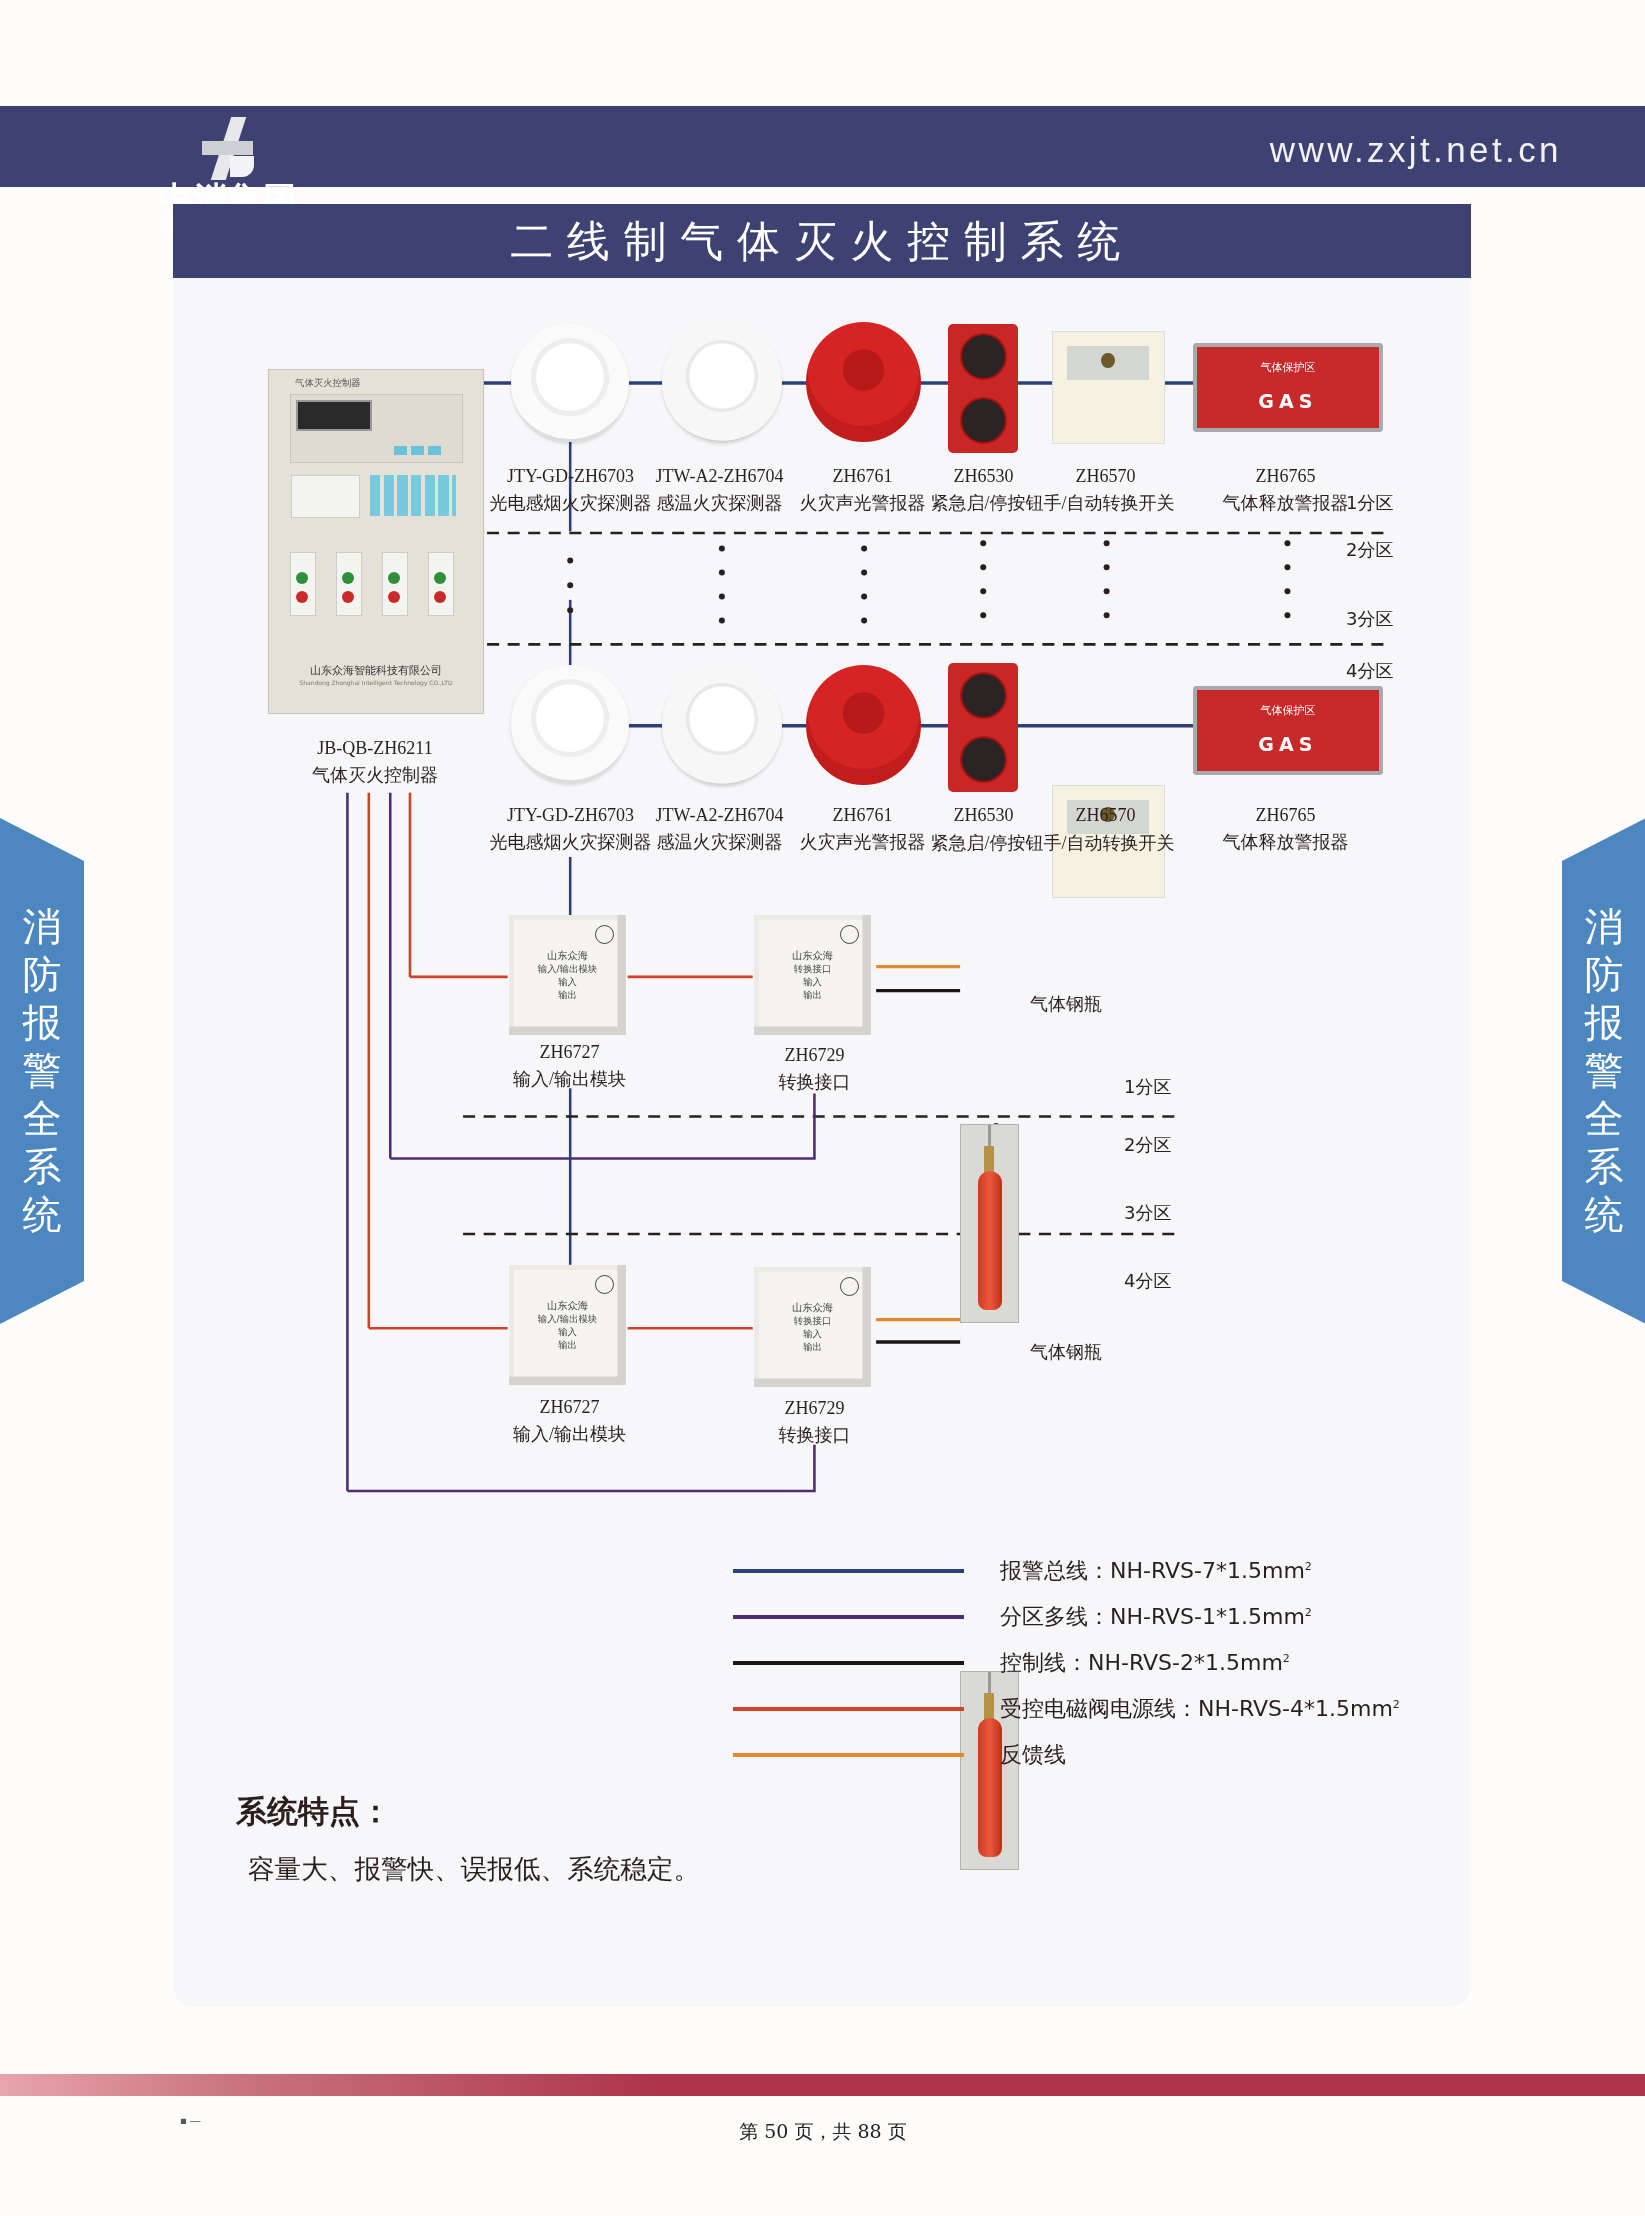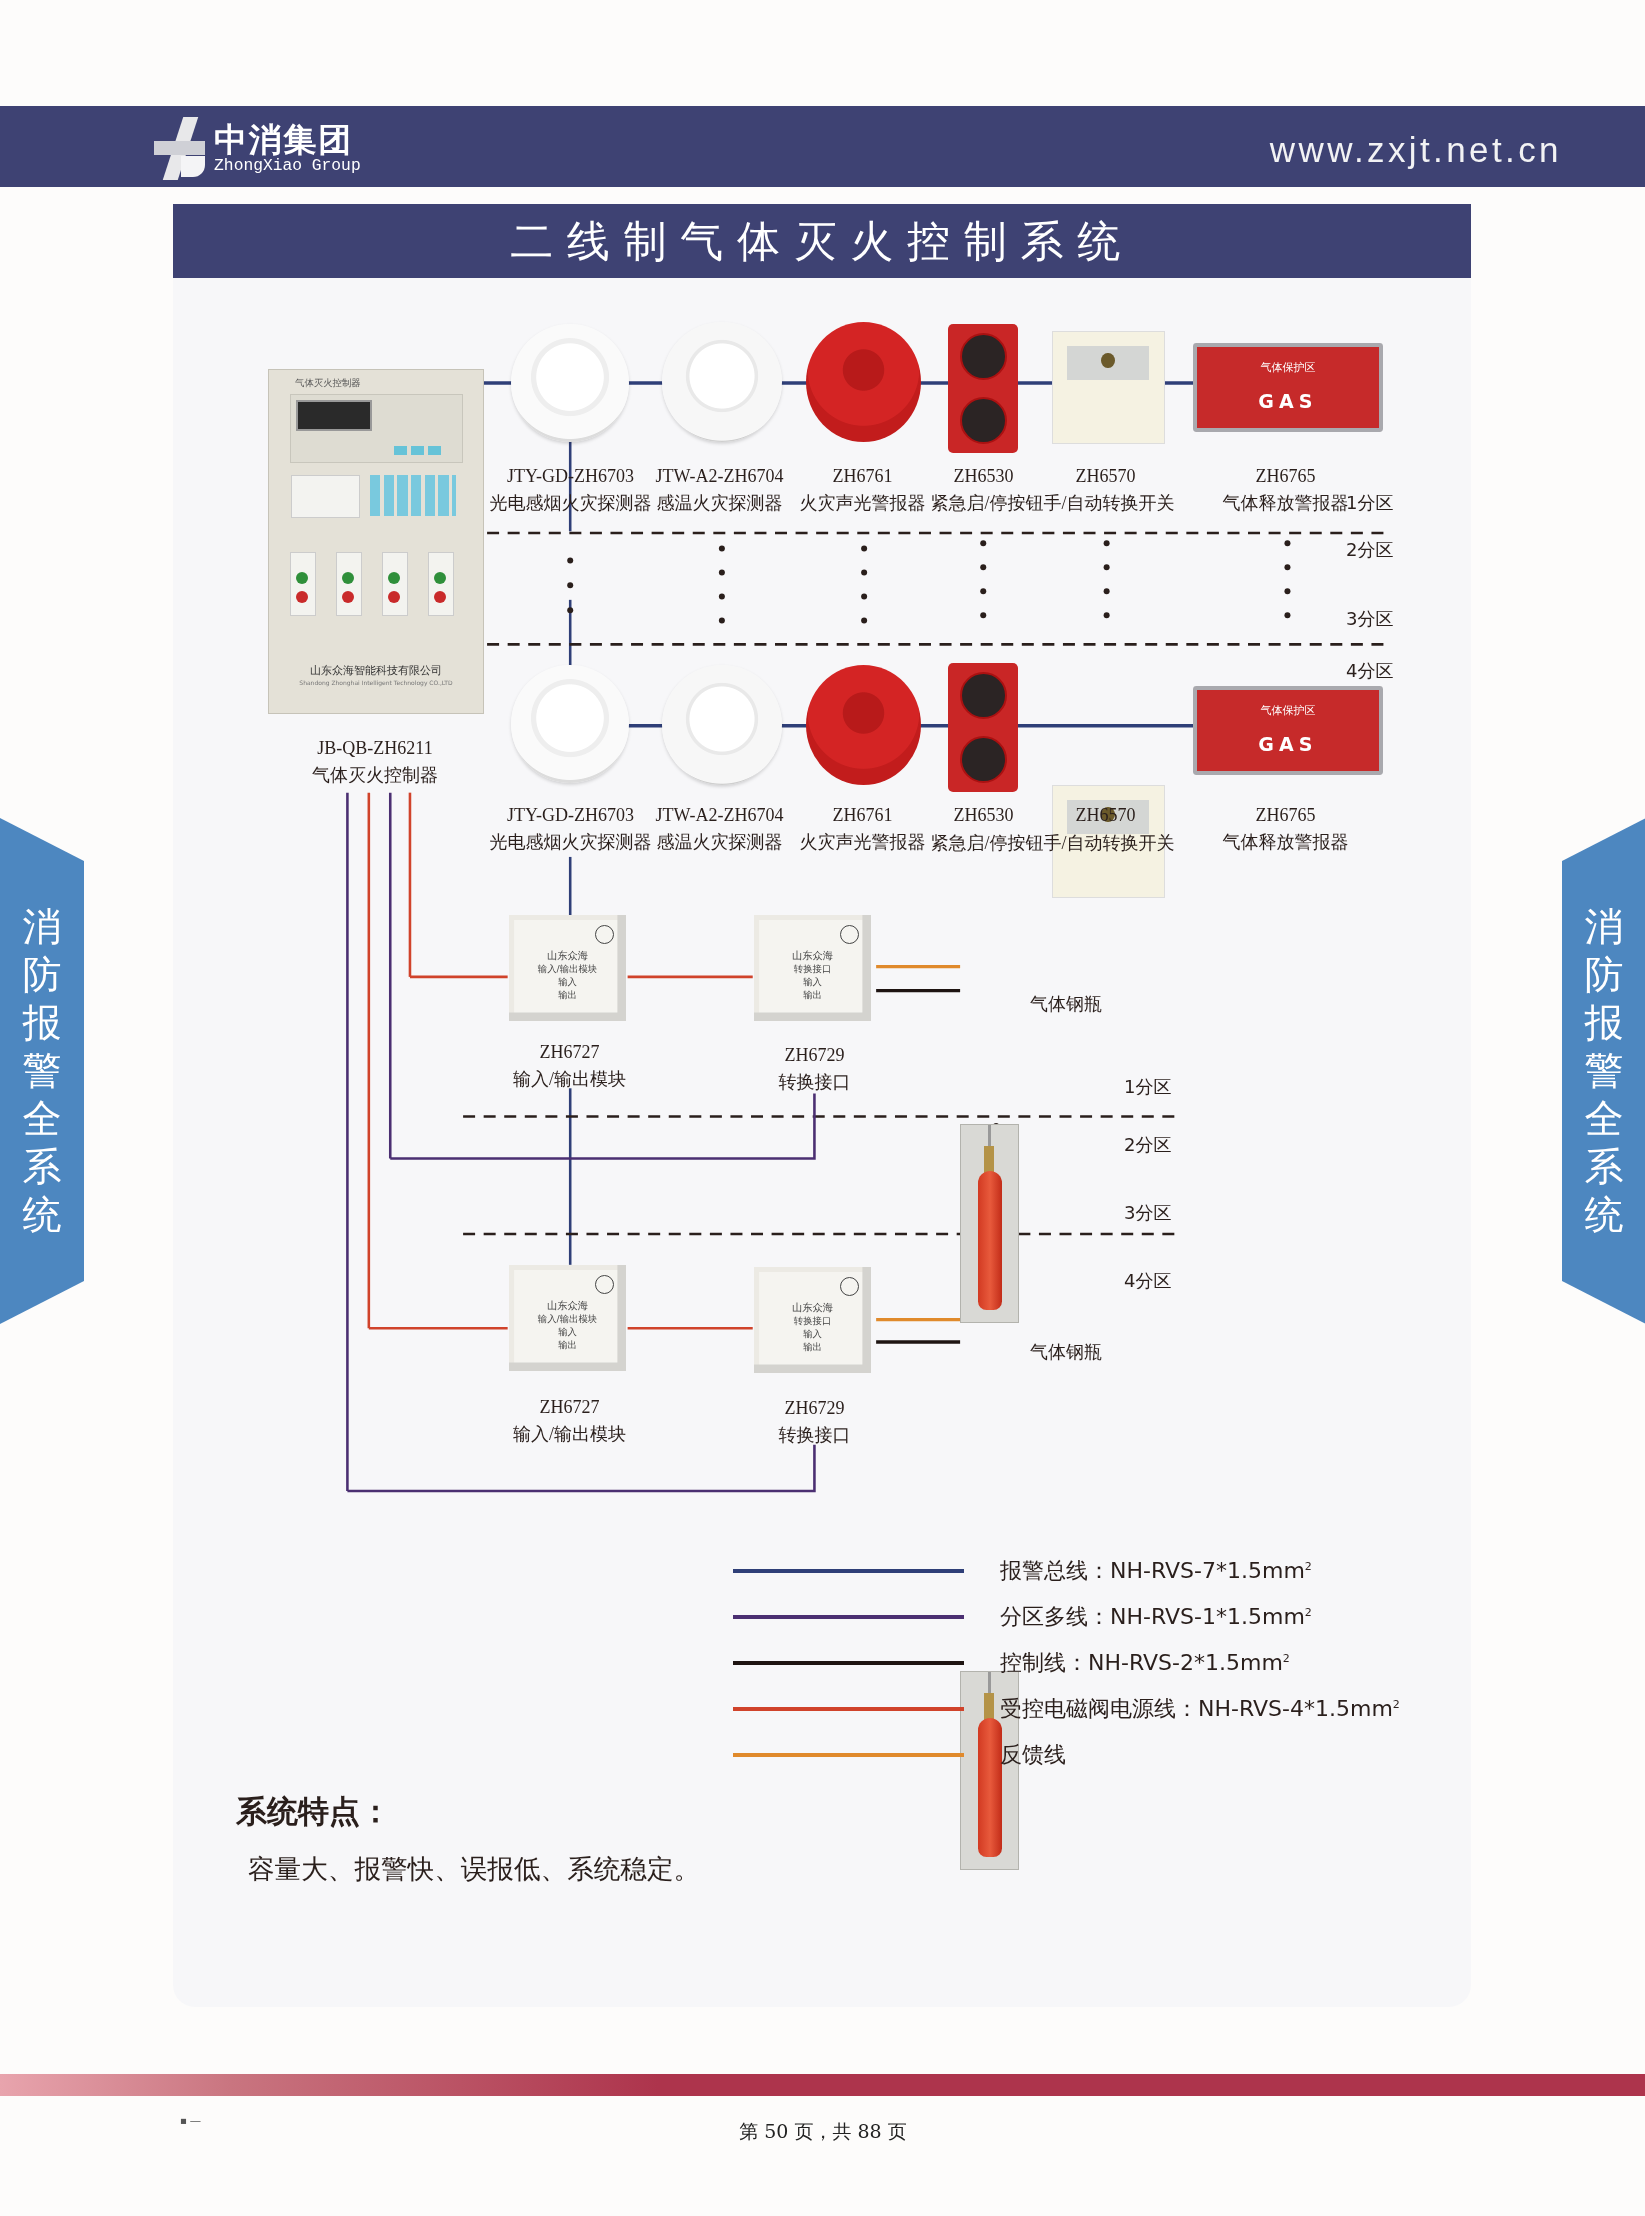--- a/index.html
+++ b/index.html
@@ -1,21 +1,21 @@
 <!DOCTYPE html>
 <html style="font-size:13.7px"><head>
 <meta charset="utf-8">
 <style>
   html, body { margin:0; padding:0; }
   body { width:1646px; height:2216px; background:#fdfcfb; position:relative; overflow:hidden;
          font-family:"DejaVu Sans","Liberation Sans",sans-serif; color:#2a2220; }
   .abs { position:absolute; }
   
   .topbar { left:0; top:106px; width:1646px; height:81px; background:#3e4273; }
-  .logo { left:154px; top:115px; display:flex; align-items:center; }
+  .logo { left:154px; top:115px; display:flex; align-items:center;flex-direction:column; }
   .logo-mark { width:55px; height:67px; position:relative; }
   .logo-mark .b1 { position:absolute; left:19px; top:1.7px; width:15.4px; height:63px; background:#e8e8ea; transform:skewX(-18deg); }
   .logo-mark .b2 { position:absolute; left:0; top:26px; width:51px; height:13.7px; background:#cfd0d6; }
   .logo-mark .b3 { position:absolute; left:27.4px; top:41px; width:24px; height:20.6px; background:#f4f4f6; border-radius:0 0 12px 0; }
   .logo-text { margin-left:5.1px; color:#fff; }
   .logo-cn { font-size:33px; font-weight:bold; letter-spacing:1.7px; line-height:34px; }
   .logo-en { font-size:16.3px; line-height:17px; font-family:Liberation Mono, monospace; }
   .site-url { right:84px; top:130px; color:#f2f2f4; font-size:35px; letter-spacing:3.4px; font-family:"Liberation Sans",sans-serif; }
   
   .panel { left:173px; top:204px; width:1298px; height:1803px; background:#f7f7f9; border-radius:0 0 22px 22px; }
@@ -33,21 +33,21 @@
   .heat { width:120px; height:120px; border-radius:50%; background:radial-gradient(circle at 50% 45%,#fff 0 36%,#e9e9e9 37% 40%,#f7f7f7 41% 72%,#cfcfcf 73% 100%); box-shadow:0 1.7px 3.4px rgba(0,0,0,.15); }
   .sounder { width:115px; height:120px; border-radius:50%; background:radial-gradient(circle at 50% 40%,#b81a1a 0 22%,#d42424 23% 60%,#c21c1c 61% 100%); }
   .button-box { width:70px; height:129px; background:#c92626; border-radius:5.1px; display:flex; flex-direction:column; align-items:center; justify-content:space-around; }
   .button-box .btn { width:43px; height:43px; border-radius:50%; background:#2b2424; border:2.6px solid #a11; }
   .switch-box { width:111px; height:111px; background:#f5f2e2; border:0.9px solid #ddd; position:relative; }
   .switch-box .panel-in { position:absolute; left:13.7px; top:13.7px; width:82px; height:34px; background:#d4d6d4; }
   .switch-box .key { position:absolute; left:48px; top:20.6px; width:13.7px; height:15.4px; border-radius:50%; background:#6b5a2b; }
   .gas-sign { width:182px; height:81px; background:#c62a2a; border:4.3px solid #a9a9ae; border-radius:3.4px; color:#fff; text-align:center; }
   .gas-sign .t1 { font-size:11px; margin-top:13px; }
   .gas-sign .t2 { font-size:19px; font-weight:bold; letter-spacing:5.1px; margin-top:15.4px; }
-  .module { width:117px; height:106px; background:#f5f4f0; box-shadow:inset -8.6px -8.6px 0 #d4d3cf, inset 5.1px 5.1px 0 #eceae4; text-align:center; font-size:9.4px; color:#444; }
+  .module { width:117px; height:120px; background:#f5f4f0; box-shadow:inset -8.6px -8.6px 0 #d4d3cf, inset 5.1px 5.1px 0 #eceae4; text-align:center; font-size:9.4px; color:#444; }
   .module .ccc { width:17px; height:17px; border:1.7px solid #444; border-radius:50%; margin:10.3px 0 0 86px; }
   .module .m1 { margin-top:5.1px; font-size:10.3px; }
   .cabinet { width:57px; height:197px; background:#d9d9d5; border:1.7px solid #b3b3ad; position:relative; }
   .cabinet .cyl { position:absolute; left:17px; top:46px; width:24px; height:139px; background:linear-gradient(90deg,#d23a22,#e85a3c,#c22c18); border-radius:12px 12px 8.6px 8.6px; }
   .cabinet .valve { position:absolute; left:23px; top:20.6px; width:10.3px; height:29px; background:#b49347; }
   .cabinet .pipe { position:absolute; left:27.4px; top:0; width:2.6px; height:22px; background:#999; }
   .controller { left:268px; top:369px; width:214px; height:343px; background:#e4e1d7; border:0.9px solid #c6c3b8; }
   .controller .ctitle { position:absolute; left:26px; top:6.9px; font-size:9.4px; color:#555; }
   .controller .disp-panel { position:absolute; left:20.6px; top:24px; width:171px; height:67px; background:#dedcd2; border:0.9px solid #c8c6bc; }
   .controller .screen { position:absolute; left:5.1px; top:5.1px; width:72px; height:27.4px; background:#2a2a2a; border:2.6px solid #999; }

